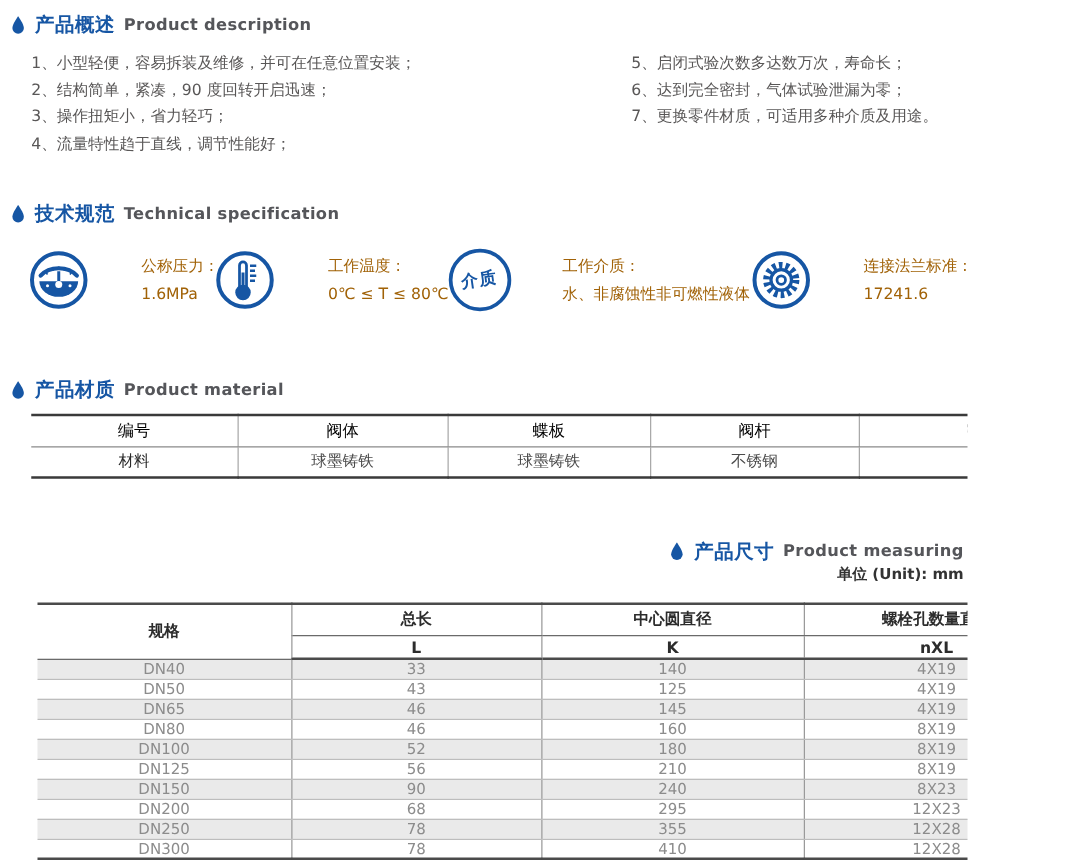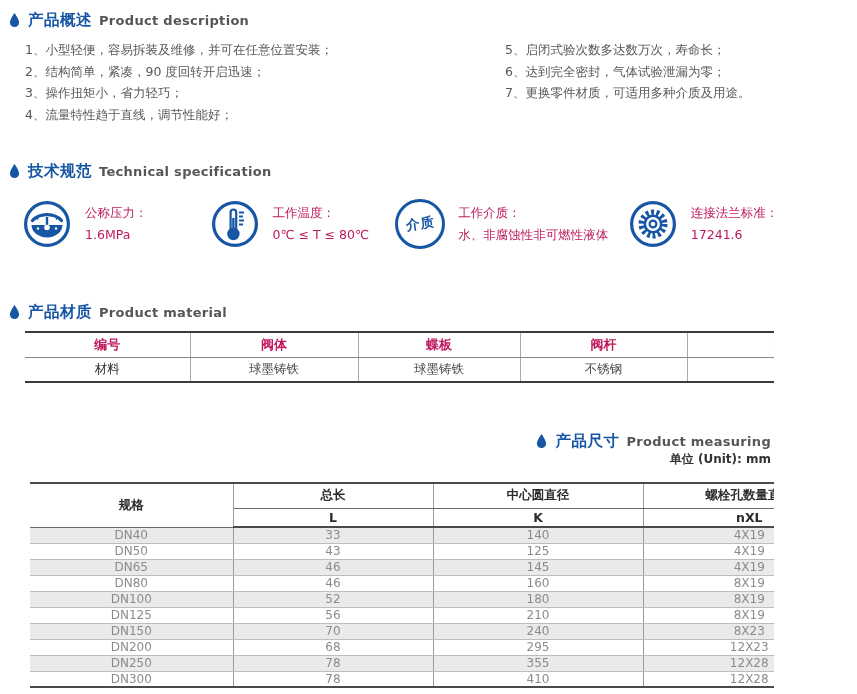--- a/index.html
+++ b/index.html
@@ -19,32 +19,32 @@
   .list-item { color: #595757; font-size: 12.5px; line-height: 21.5px; white-space: nowrap; }
 
   
   .sec-tech { margin-top: 36px; }
   .specs-row { display: flex; align-items: center; margin: 18px 0 0 22px; }
   .spec-item { display: flex; align-items: center; gap: 13px; }
   .spec-item.w1 { width: 200px; }
   .spec-item.w2 { width: 198px; }
   .spec-item.w3 { width: 248px; }
   .spec-icon { width: 50px; height: 50px; flex: none; }
-  .spec-text { font-size: 12.5px; color: #be185d; line-height: 22px; white-space: nowrap; }
+  .spec-text { font-size: 12.5px; color: #a16207; line-height: 22px; white-space: nowrap; margin-left: 28px; }
   .medium-circle { width: 50px; height: 50px; border: 3px solid #1656a4; border-radius: 50%;
                    display: flex; align-items: center; justify-content: center; flex: none; }
   .medium-text { color: #1656a4; font-weight: bold; font-size: 13.5px; transform: rotate(-8deg); letter-spacing: 1px; }
 
   
   .sec-material { margin-top: 53px; }
   .mat-table { border-collapse: collapse; width: 830px; margin: 9px 0 0 25px; table-layout: fixed;
                border-top: 2px solid #3a3a3a; border-bottom: 2px solid #3a3a3a; }
   .mat-table th, .mat-table td { height: 25px; text-align: center; border-right: 1px solid #a9a9a9; padding: 0; }
   .mat-table th:last-child, .mat-table td:last-child { border-right: none; padding-left: 43px; }
-  .mat-table th { color: #be185d; font-weight: bold; font-size: 13px; border-bottom: 1px solid #8a8a8a; }
+  .mat-table th { color: #000000; font-weight: normal; font-size: 13px; border-bottom: 1px solid #8a8a8a; }
   .mat-table td { color: #4b4b4b; font-size: 12.5px; }
   .mat-table td.lbl { font-weight: normal; color: #2a2a2a; }
 
   
   .sec-measuring { margin-top: 48px; }
   .measure-head-row { display: flex; align-items: flex-end; justify-content: center; margin: 0 3px 0 8px; flex-direction: column; }
   .unit-note { font-size: 12px; font-weight: bold; color: #333; padding-bottom: 1px; }
   .measure-table { border-collapse: collapse; width: 825px; margin: 13px 0 0 30px; table-layout: fixed;
                    border-top: 2px solid #4a4a4a; border-bottom: 2px solid #4a4a4a; }
   .measure-table th, .measure-table td { text-align: center; padding: 0; border-right: 1px solid #9a9a9a; }
@@ -279,21 +279,21 @@
           <td>8X19</td>
         </tr>
         <tr>
           <td>DN125</td>
           <td>56</td>
           <td>210</td>
           <td>8X19</td>
         </tr>
         <tr>
           <td>DN150</td>
-          <td>70</td>
+          <td>90</td>
           <td>240</td>
           <td>8X23</td>
         </tr>
         <tr>
           <td>DN200</td>
           <td>68</td>
           <td>295</td>
           <td>12X23</td>
         </tr>
         <tr>

